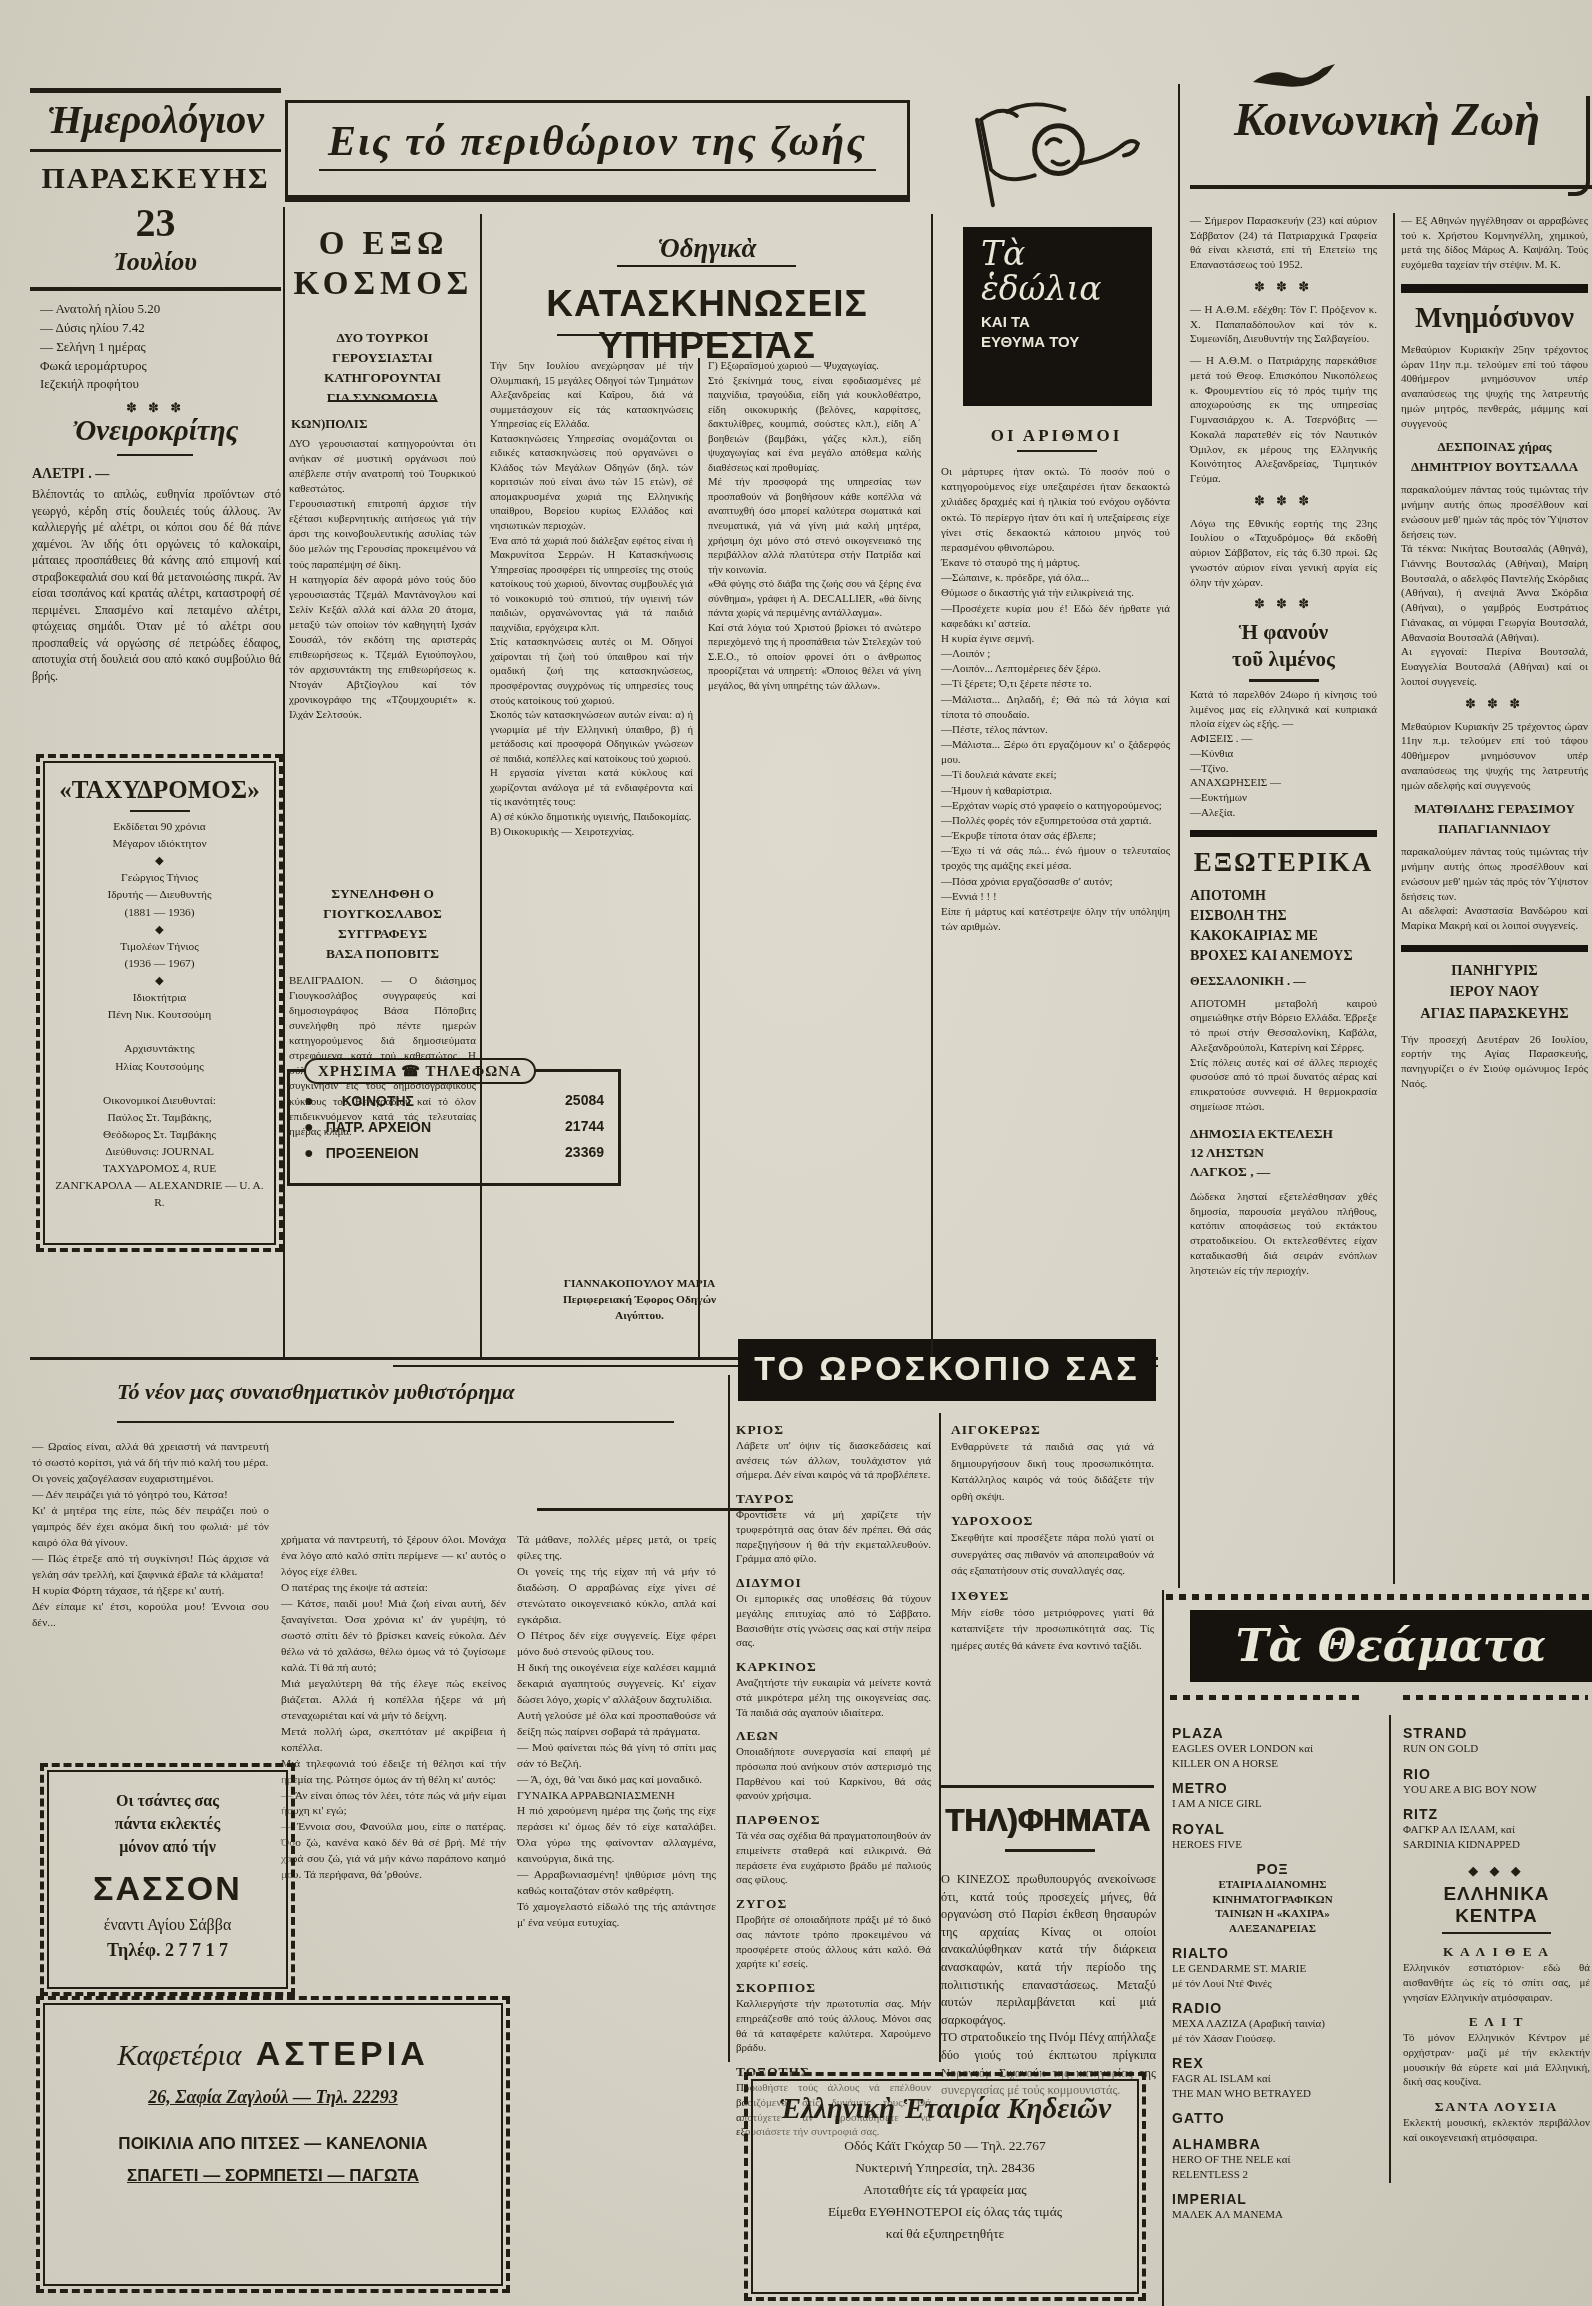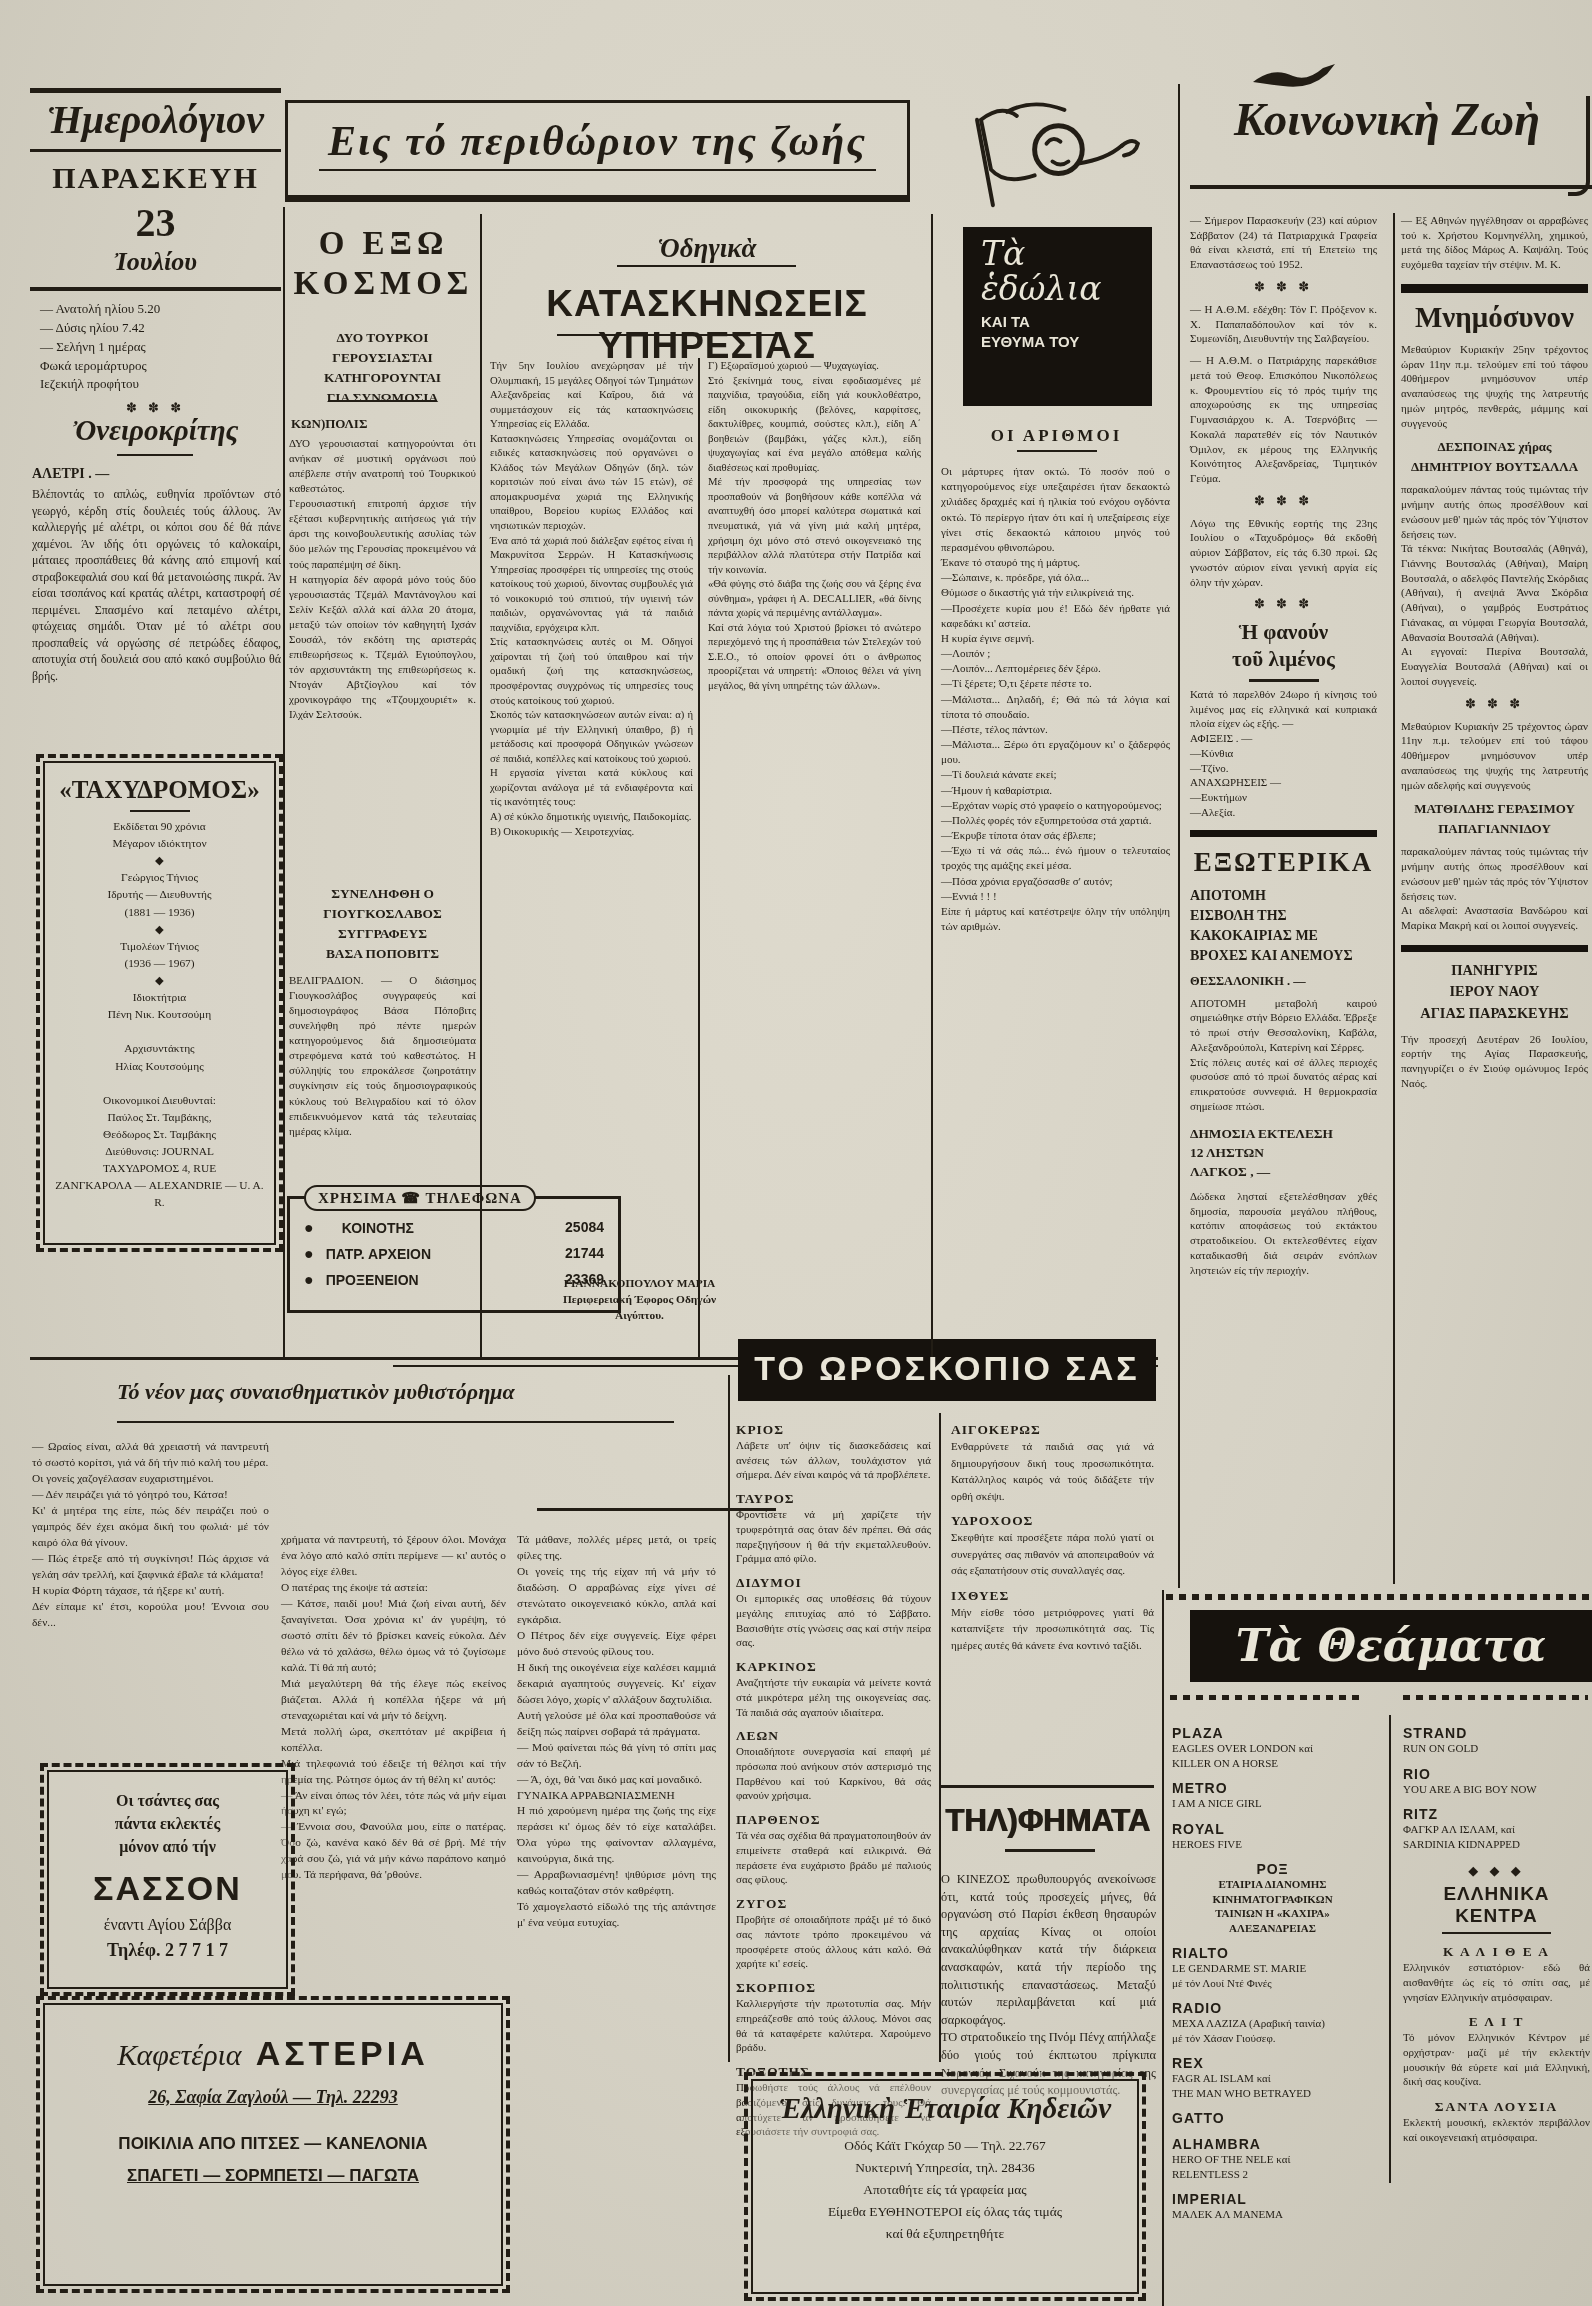--- a/index.html
+++ b/index.html
@@ -27,21 +27,21 @@
   .kname{font-weight:700;font-size:13.4px;letter-spacing:2px;margin-top:10px;text-align:center}
 </style>
 </head>
 <body>
 
 <div id="page">
 
   <div class="abs rule" style="left:30px;top:88px;width:251px;height:5px"></div>
   <div class="abs ctr b it" style="left:30px;top:96px;width:251px;font-size:40px">Ἡμερολόγιον</div>
   <div class="abs rule" style="left:30px;top:149px;width:251px;height:3px"></div>
-  <div class="abs ctr b" style="left:30px;top:161px;width:251px;font-size:30px;letter-spacing:2px">ΠΑΡΑΣΚΕΥΗ</div>
+  <div class="abs ctr b" style="left:30px;top:161px;width:251px;font-size:30px;letter-spacing:2px">ΠΑΡΑΣΚΕΥΗΣ</div>
   <div class="abs ctr b" style="left:30px;top:199px;width:251px;font-size:40px">23</div>
   <div class="abs ctr b it" style="left:30px;top:247px;width:251px;font-size:26px">Ἰουλίου</div>
   <div class="abs rule" style="left:30px;top:287px;width:251px;height:4px"></div>
   <div class="abs pre" style="left:40px;top:300px;width:239px;font-size:13px;line-height:1.45">— Ανατολή ηλίου 5.20
 — Δύσις ηλίου 7.42
 — Σελήνη 1 ημέρας
 Φωκά ιερομάρτυρος
 Ιεζεκιήλ προφήτου</div>
   <div class="abs orn" style="left:30px;top:396px;width:251px">✽ ✽ ✽</div>
 
@@ -217,21 +217,21 @@
 ΠΑΠΑΓΙΑΝΝΙΔΟΥ</div>
     <div class="j pre txt">παρακαλούμεν πάντας τούς τιμώντας τήν μνήμην αυτής όπως προσέλθουν καί ενώσουν μεθ' ημών τάς πρός τόν Ύψιστον δεήσεις των.
 Αι αδελφαί: Αναστασία Βανδώρου καί Μαρίκα Μακρή καί οι λοιποί συγγενείς.</div>
     <div class="bar" style="height:7px;margin:12px 0 8px"></div>
     <div class="ctr b pre" style="font-size:14.4px;line-height:1.5">ΠΑΝΗΓΥΡΙΣ
 ΙΕΡΟΥ ΝΑΟΥ
 ΑΓΙΑΣ ΠΑΡΑΣΚΕΥΗΣ</div>
     <div class="j txt" style="margin-top:6px">Τήν προσεχή Δευτέραν 26 Ιουλίου, εορτήν της Αγίας Παρασκευής, πανηγυρίζει ο έν Σιούφ ομώνυμος Ιερός Ναός.</div>
   </div>
 
-  <div class="abs box" style="left:287px;top:1196px;width:328px;height:111px">
+  <div class="abs box" style="left:287px;top:1069px;width:328px;height:111px">
     <div class="abs b" style="left:14px;top:-14px;background:#d8d4c7;border:2px solid #221d15;border-radius:16px;padding:2px 12px;font-size:15px;letter-spacing:1px">ΧΡΗΣΙΜΑ ☎ ΤΗΛΕΦΩΝΑ</div>
     <div style="margin:20px 14px 0">
       <span>●</span>
       <span class="b sans" style="font-size:14px;margin-left:24px">ΚΟΙΝΟΤΗΣ</span>
       <span class="b sans" style="float:right;font-size:14px">25084</span>
     </div>
     <div style="margin:8px 14px 0">
       <span>●</span>
       <span class="b sans" style="font-size:14px;margin-left:8px">ΠΑΤΡ. ΑΡΧΕΙΟΝ</span>
       <span class="b sans" style="float:right;font-size:14px">21744</span>

